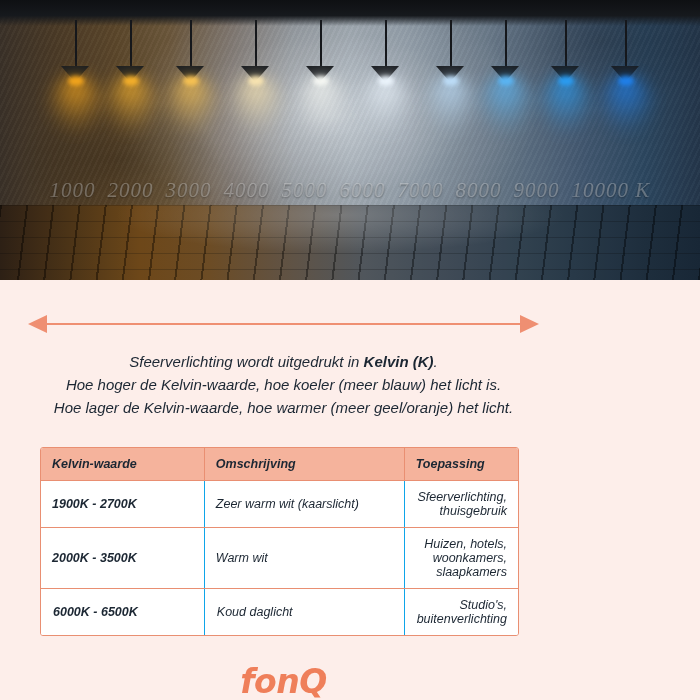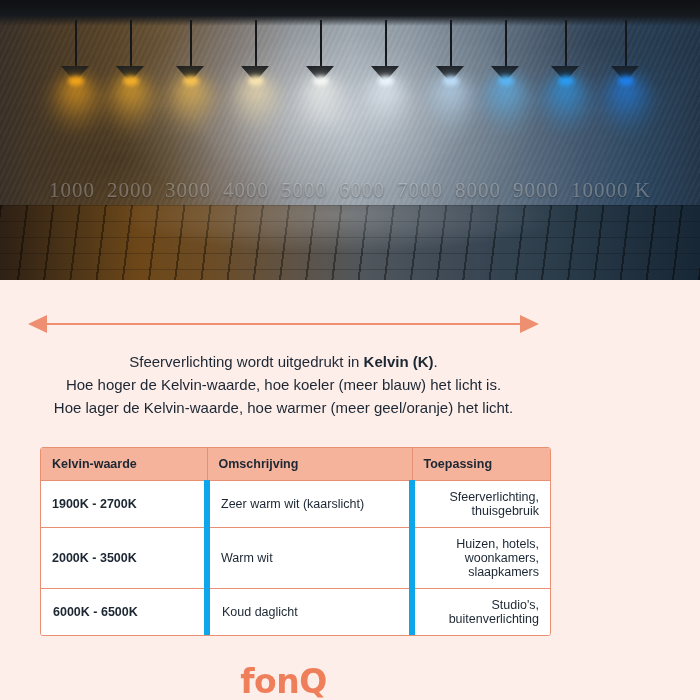--- a/index.html
+++ b/index.html
@@ -11,20 +11,21 @@
     height: 700px;
     font-family: "Liberation Sans", sans-serif;
     background: #fdeeea;
     overflow: hidden;
   }
   .page {
     position: relative;
     width: 567px;
     height: 700px;
     background: #fdeeea;
+    font-style: italic;
   }
 
   
   .hero {
     position: relative;
     width: 700px;
     height: 280px;
     overflow: hidden;
     background: #1b1d22;
   }
@@ -184,21 +185,21 @@
     color: #1c2733;
     font-size: 15px;
     line-height: 23px;
     margin: 2px 0 0 0;
   }
   .intro p { margin: 0; }
   .intro b { font-weight: bold; }
 
   
   .table-wrap {
-    margin: 28px 16px 0 40px;
+    margin: 28px 48px 0 40px;
     border: 1px solid #e98f72;
     border-radius: 3px;
     overflow: hidden;
     background: #fff;
   }
   table {
     border-collapse: collapse;
     width: 100%;
     font-size: 12.5px;
     color: #1c2733;
@@ -208,21 +209,21 @@
     text-align: left;
     font-weight: bold;
     padding: 9px 11px;
     border-right: 1px solid #e98f72;
     border-bottom: 1px solid #e98f72;
     font-size: 12.5px;
   }
   thead th:last-child { border-right: none; }
   tbody td {
     padding: 9px 11px;
-    border-right: 6px solid #0ea5e9;
+    border-right: 1px solid #0ea5e9;
     border-bottom: 1px solid #e98f72;
     background: #fff;
     vertical-align: middle;
   }
   tbody tr:last-child td { border-bottom: none; padding-left: 12px; }
   tbody td:last-child { border-right: none; text-align: right; }
   tbody td.kelvin { font-weight: bold; width: 140px; }
   tbody td.desc { width: 176px; }
 
   

